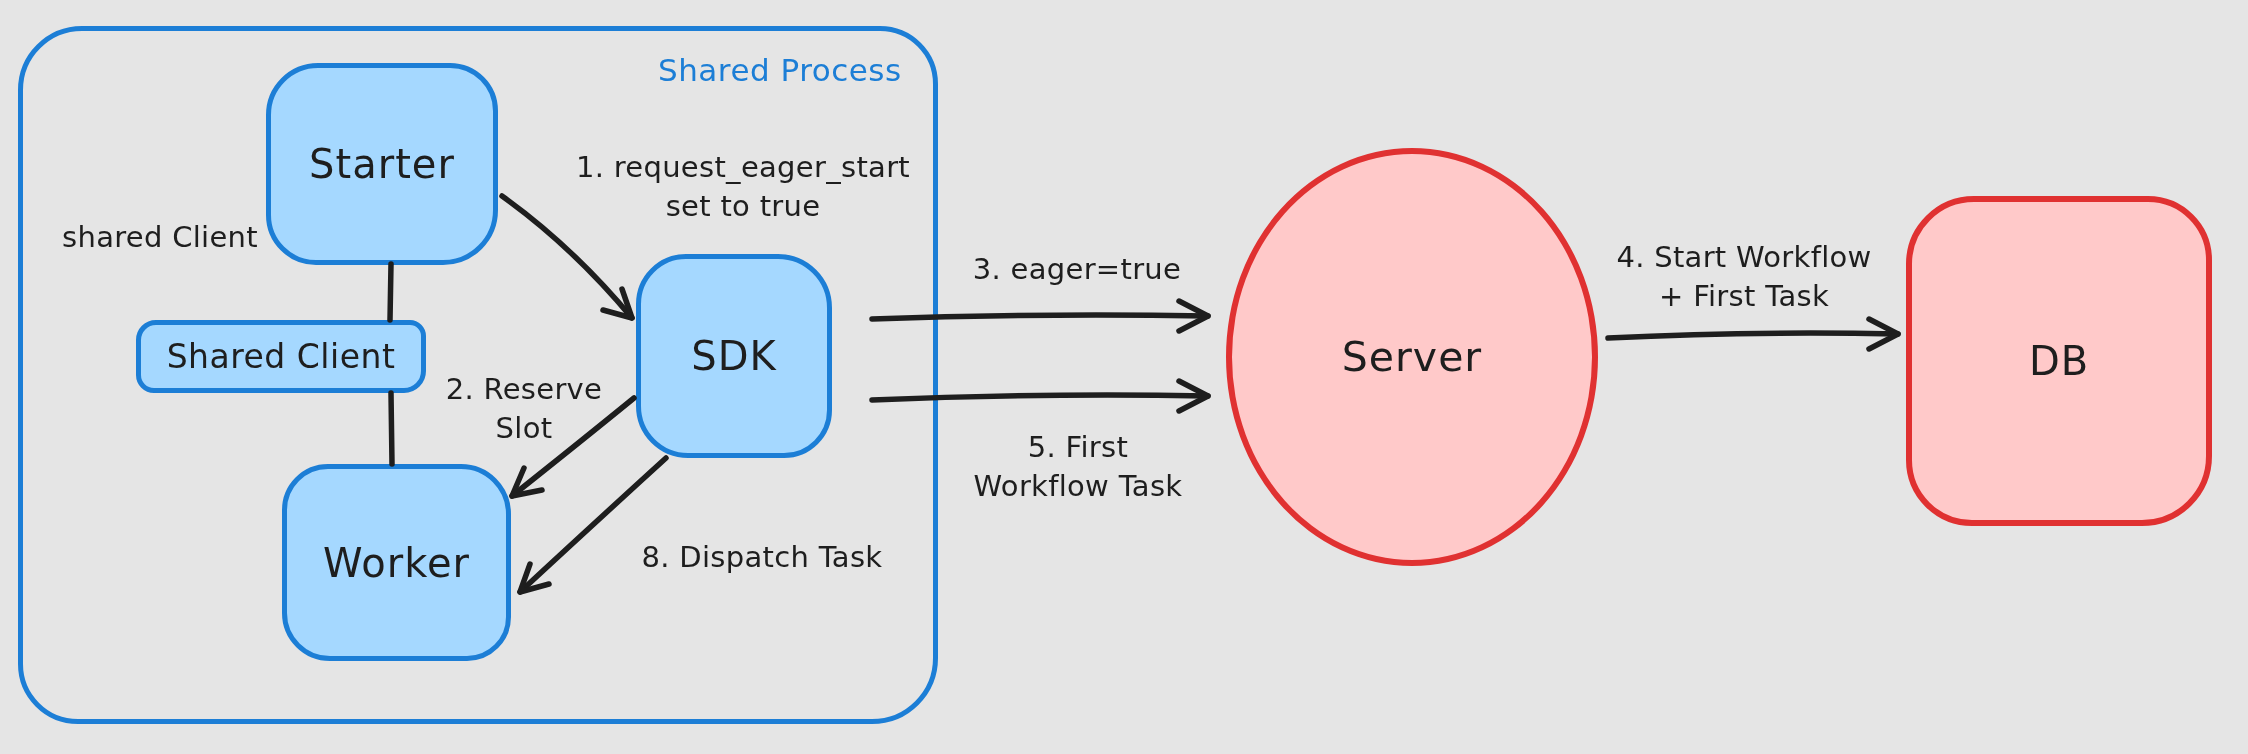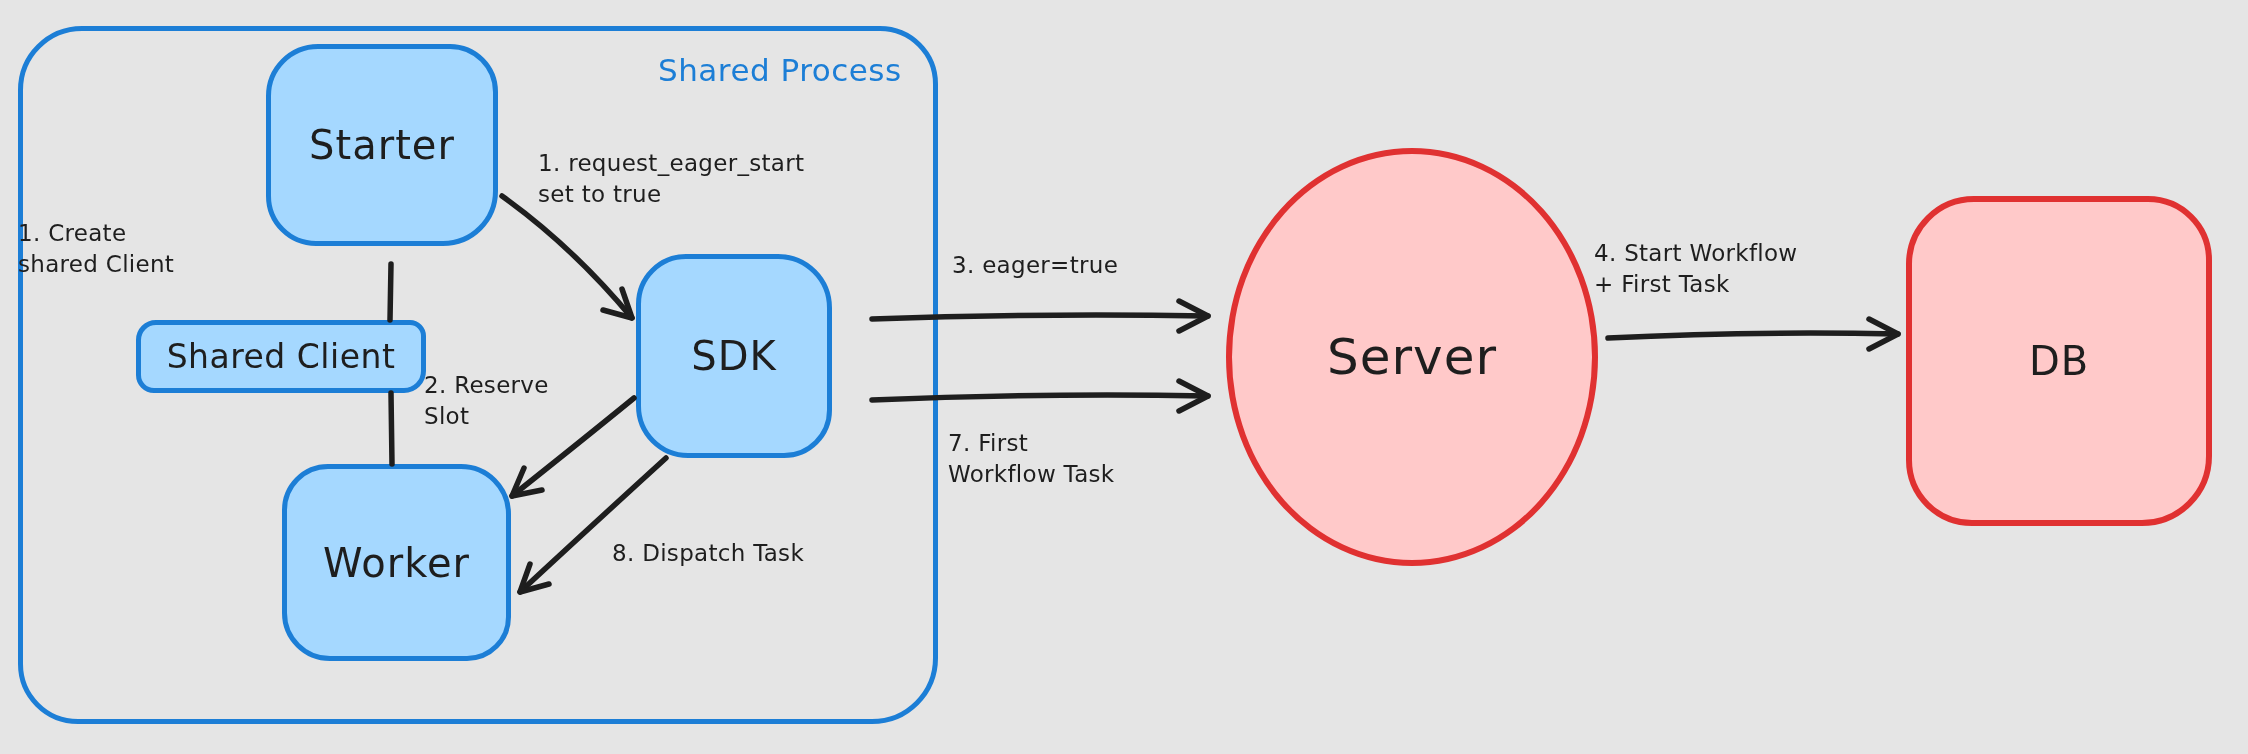--- a/index.html
+++ b/index.html
@@ -19,84 +19,83 @@
     border:5px solid var(--blue-stroke,#1c7ed6);
     border-radius:64px 58px 66px 60px;
   }
   .container-label{
     position:absolute;font-size:31px;letter-spacing:.5px;
     color:var(--blue-stroke,#1c7ed6);white-space:nowrap;
   }
   .node-label{font-size:40px;letter-spacing:1px;}
   .node-label-sm{font-size:33px;letter-spacing:.5px;}
   .annotation{
-    position:absolute;font-size:23px;line-height:1.34;
+    position:absolute;text-align:center;font-size:29px;line-height:1.34;
     white-space:nowrap;letter-spacing:.3px;
   }
   .annotation .line{display:block;}
   svg.connector-layer{
     position:absolute;left:0;top:0;width:2248px;height:754px;
     pointer-events:none;
   }
   svg.connector-layer path, svg.connector-layer line{
     fill:none;stroke:var(--ink,#1e1e1e);stroke-width:5.5;
     stroke-linecap:round;stroke-linejoin:round;
   }
 </style>
 </head>
 <body>
 
 <div class="canvas">
 
   <div class="container-box" style="left:18px;top:26px;width:920px;height:698px;"></div>
   <div class="container-label" style="left:658px;top:52px;">Shared Process</div>
 
-  <div class="node blue-node" style="left:266px;top:44px;width:232px;height:202px;border-radius:52px 48px 55px 50px;">
+  <div class="node blue-node" style="left:266px;top:63px;width:232px;height:202px;border-radius:52px 48px 55px 50px;">
     <span class="node-label">Starter</span>
   </div>
 
   <div class="node blue-node" style="left:136px;top:320px;width:290px;height:73px;border-radius:20px 16px 22px 18px;">
     <span class="node-label-sm">Shared Client</span>
   </div>
 
   <div class="node blue-node" style="left:282px;top:464px;width:229px;height:197px;border-radius:46px 50px 44px 48px;">
     <span class="node-label">Worker</span>
   </div>
 
   <div class="node blue-node" style="left:636px;top:254px;width:196px;height:204px;border-radius:50px 54px 48px 52px;">
     <span class="node-label">SDK</span>
   </div>
 
   <div class="node red-node" style="left:1226px;top:148px;width:372px;height:418px;border-radius:50%;">
-    <span class="node-label" style="font-size:50px;text-align:right;">Server</span>
+    <span class="node-label" style="font-size:41px;text-align:right;">Server</span>
   </div>
 
   <div class="node red-node" style="left:1906px;top:196px;width:306px;height:330px;border-radius:68px 64px 70px 66px;">
     <span class="node-label">DB</span>
   </div>
 
   <div class="annotation" style="left:18px;top:218px;width:284px;">
-    <span class="line">1. Create</span>
     <span class="line">shared Client</span>
   </div>
 
   <div class="annotation" style="left:538px;top:148px;width:410px;">
     <span class="line">1. request_eager_start</span>
     <span class="line">set to true</span>
   </div>
 
   <div class="annotation" style="left:424px;top:370px;width:200px;">
     <span class="line">2. Reserve</span>
     <span class="line">Slot</span>
   </div>
 
   <div class="annotation" style="left:952px;top:250px;width:250px;">3. eager=true</div>
 
   <div class="annotation" style="left:948px;top:428px;width:260px;">
-    <span class="line">7. First</span>
+    <span class="line">5. First</span>
     <span class="line">Workflow Task</span>
   </div>
 
   <div class="annotation" style="left:1594px;top:238px;width:300px;">
     <span class="line">4. Start Workflow</span>
     <span class="line">+ First Task</span>
   </div>
 
   <div class="annotation" style="left:612px;top:538px;width:300px;">8. Dispatch Task</div>
 

